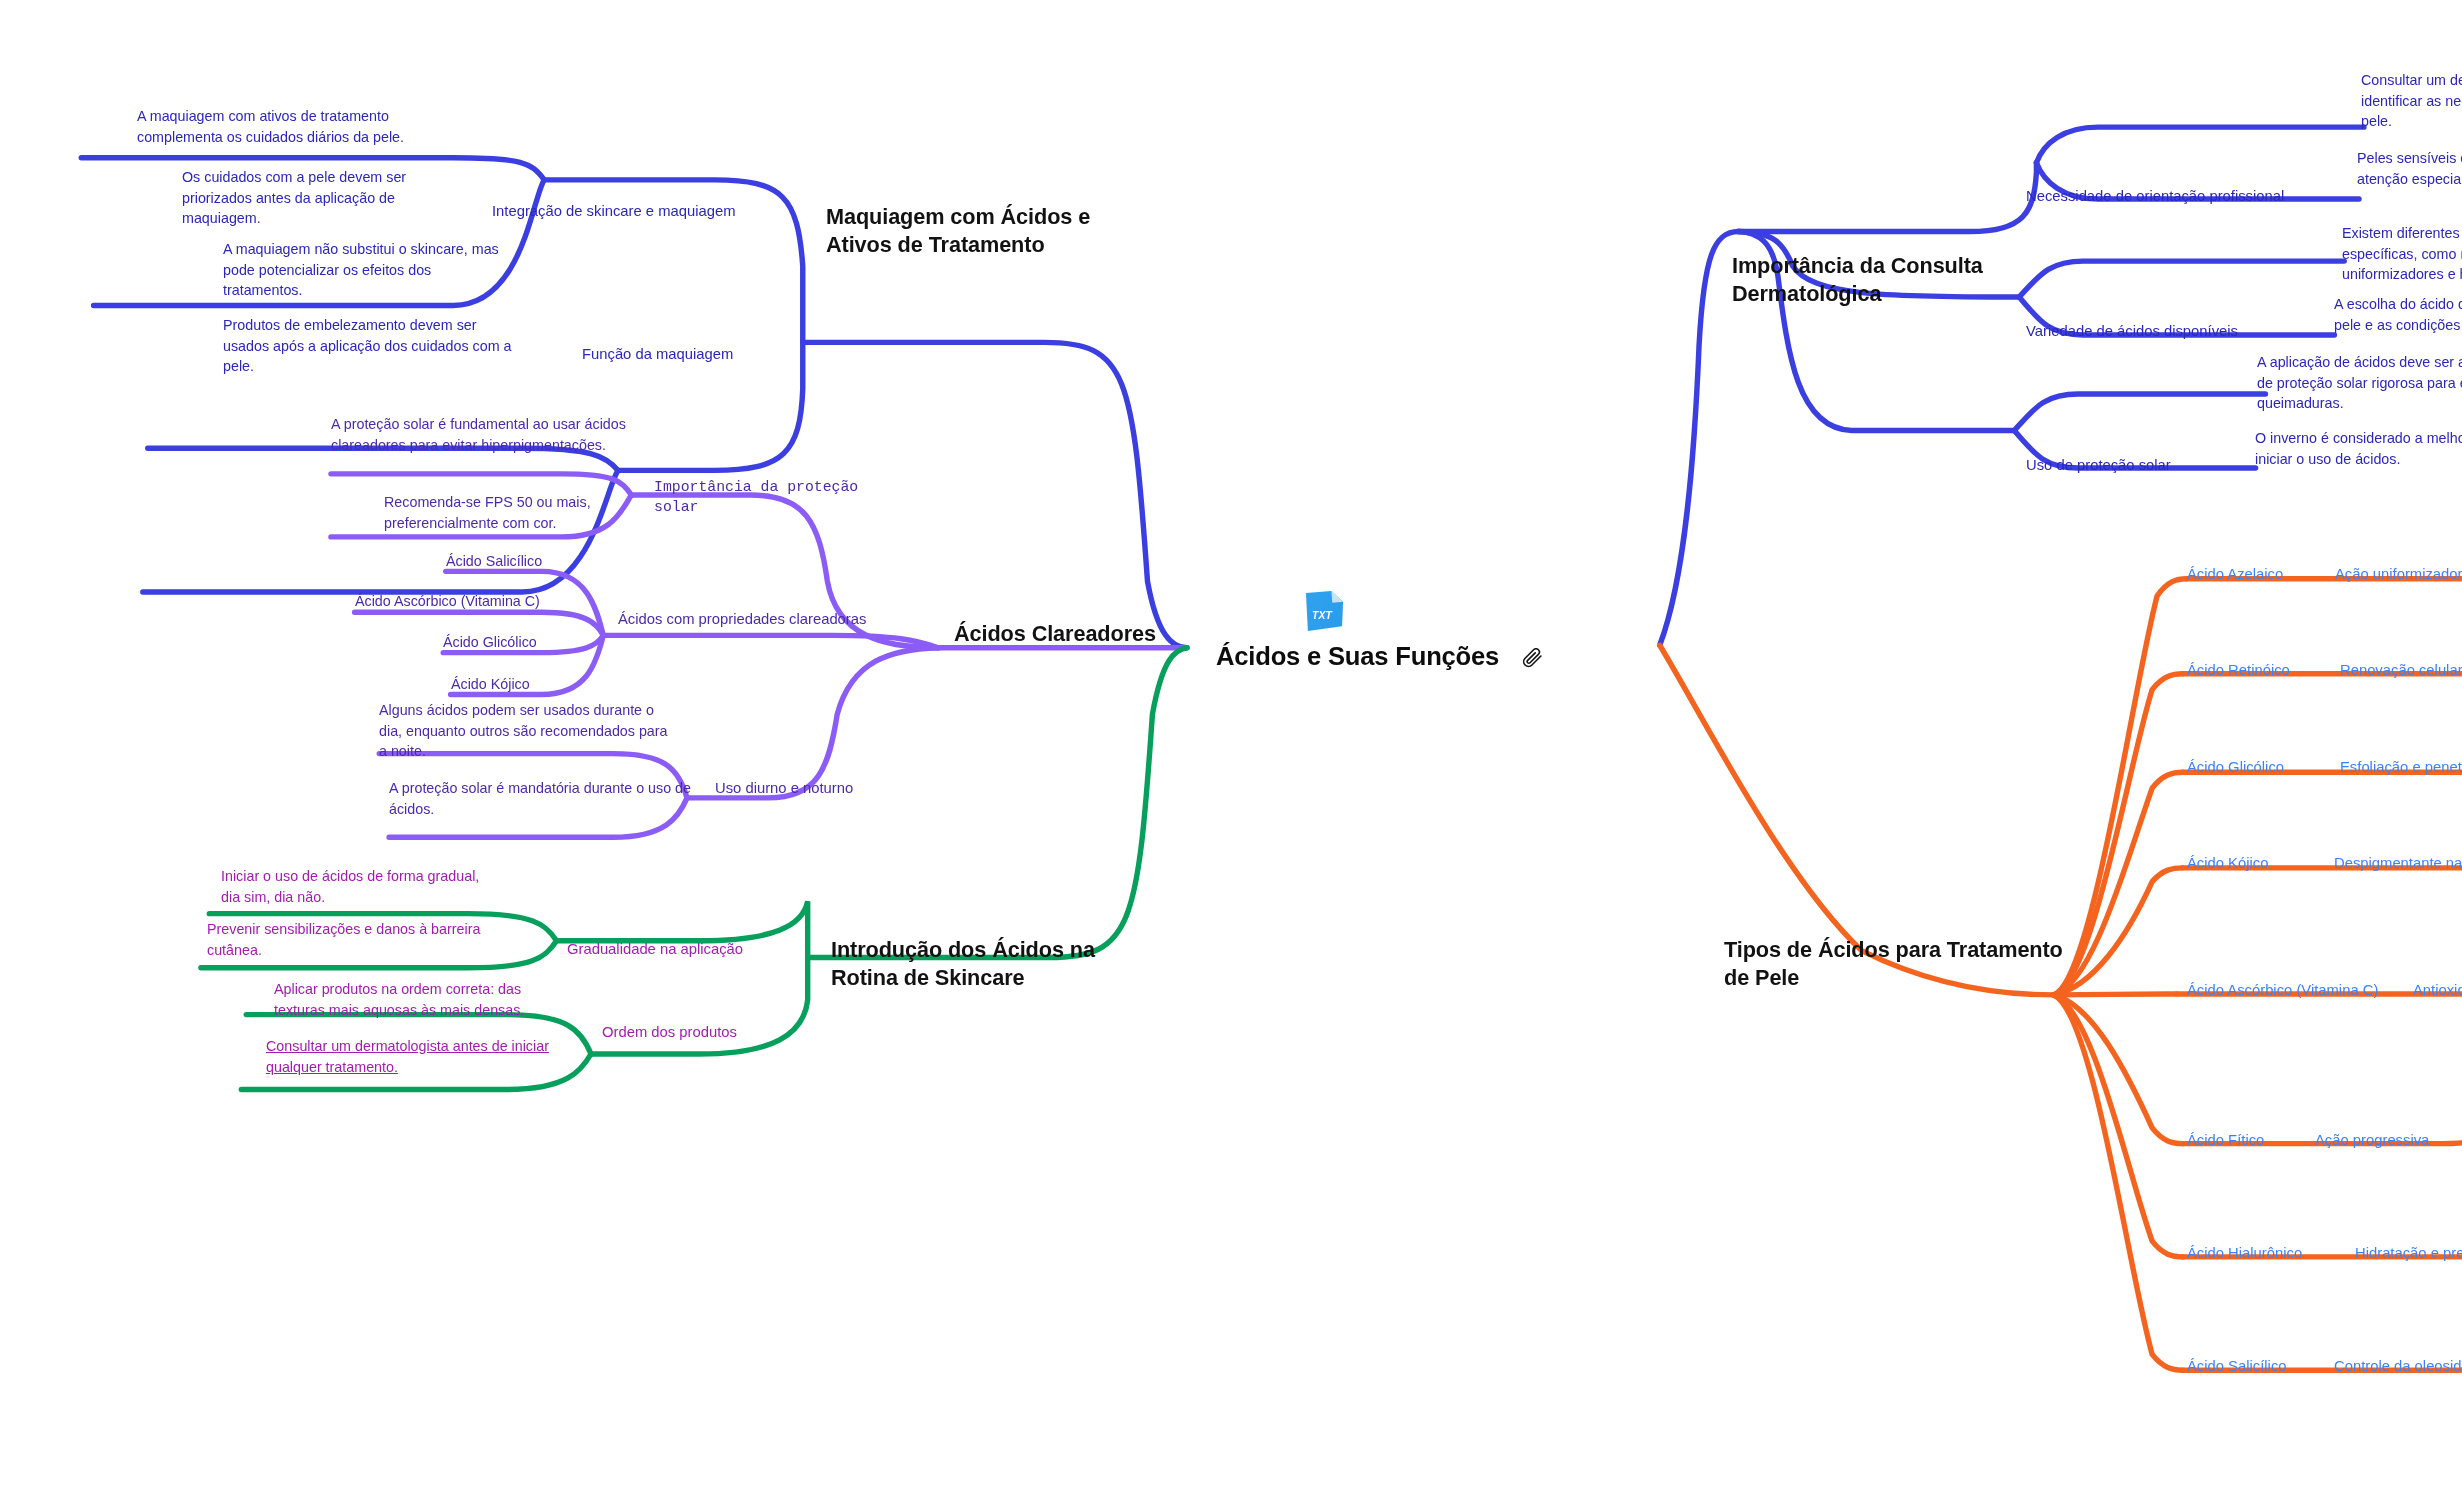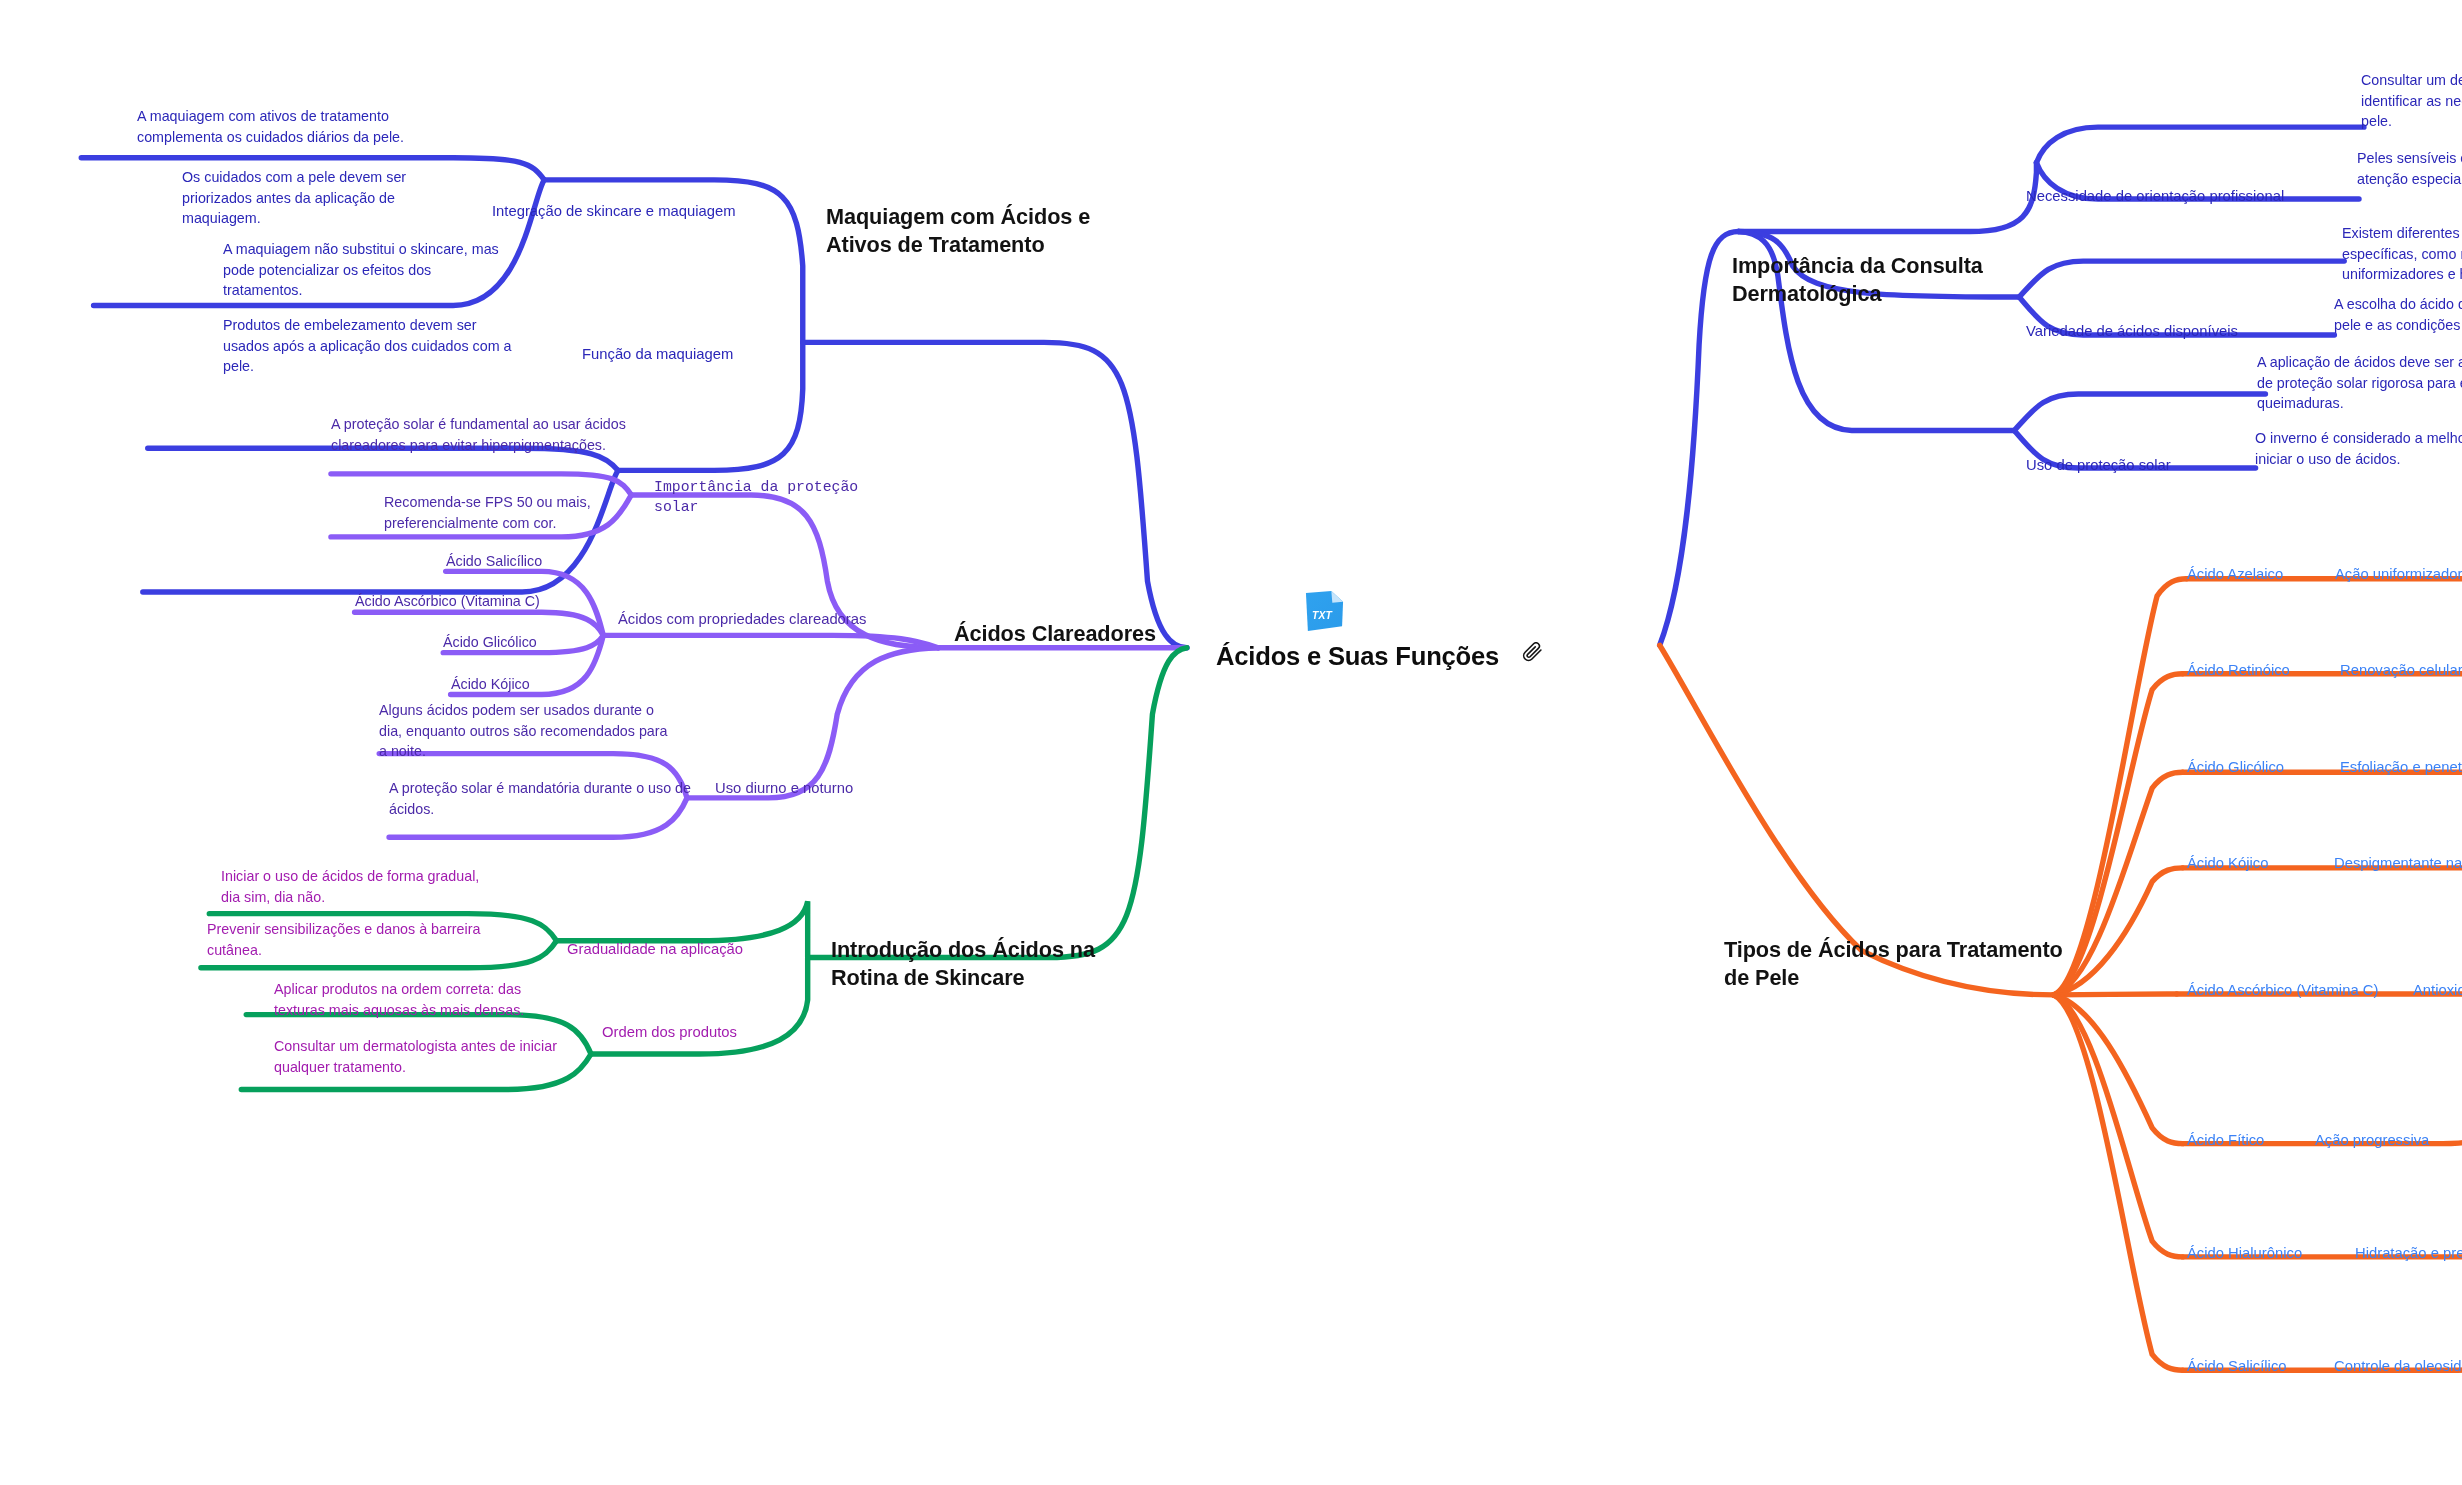--- a/index.html
+++ b/index.html
@@ -20,21 +20,21 @@
   .c-blue  {color:#2b27b8;}
   .c-purple{color:#4b2aa8;}
   .c-green {color:#a21caf;}
   .c-orange{color:#3b82f6;}
   .c-blue2 {color:#2b27b8;margin-top:39px;}
 
   
   #center-node{position:absolute;left:1216px;top:589px;width:404px;}
   #center-wrap{display:flex;flex-direction:column;align-items:flex-start;}
   #txt-icon{width:43px;height:45px;margin-left:87px;margin-bottom:7.9px;position:relative;}
-  #center-row{display:flex;align-items:flex-start;gap:22.7px;}
+  #center-row{display:flex;align-items:flex-end;gap:22.7px;}
   #center-title{font-size:25.6px;font-weight:700;color:#0d0d0d;white-space:nowrap;letter-spacing:-0.2px;}
   #clip-icon{width:22.7px;height:22.7px;flex:0 0 auto;}
 
   .txt-label{
     position:absolute;left:8.9px;top:20.7px;color:#ffffff;font-size:10.3px;
     font-weight:700;font-style:italic;letter-spacing:0.2px;
   }
 </style>
 </head>
 <body>
@@ -187,21 +187,21 @@
 <div class="node lv3 c-purple" style="left:389px;top:778px;width:305px;">A proteção solar é mandatória durante o uso de ácidos.</div>
 
 <div class="node lv1" style="left:831px;top:936px;width:315px;">Introdução dos Ácidos na Rotina de Skincare</div>
 
 <div class="node lv2 c-green" style="left:567px;top:909px;width:217px;margin-top:31px;">Gradualidade na aplicação</div>
 <div class="node lv3 c-green" style="left:221px;top:866px;width:266px;">Iniciar o uso de ácidos de forma gradual, dia sim, dia não.</div>
 <div class="node lv3 c-green" style="left:207px;top:919px;width:295px;">Prevenir sensibilizações e danos à barreira cutânea.</div>
 
 <div class="node lv2 c-green" style="left:602px;top:1023px;width:207px;">Ordem dos produtos</div>
 <div class="node lv3 c-green" style="left:274px;top:979px;width:286px;">Aplicar produtos na ordem correta: das texturas mais aquosas às mais densas.</div>
-<div class="node lv3 c-green" style="left:274px;top:1036px;width:286px;">Consultar um dermatologista antes de iniciar qualquer tratamento.</div>
+<div class="node lv3 c-green" style="left:266px;top:1036px;width:286px;text-decoration:underline;">Consultar um dermatologista antes de iniciar qualquer tratamento.</div>
 
 <div class="node lv1" style="left:1732px;top:252px;width:256px;">Importância da Consulta Dermatológica</div>
 
 <div class="node lv2 c-blue2" style="left:2026px;top:148px;width:286px;">Necessidade de orientação profissional</div>
 <div class="node lv3 c-blue" style="left:2361px;top:70px;width:295px;">Consultar um dermatologista é essencial para identificar as necessidades específicas da pele.</div>
 <div class="node lv3 c-blue" style="left:2357px;top:148px;width:295px;">Peles sensíveis e peles negras requerem atenção especial na escolha dos tratamentos.</div>
 
 <div class="node lv2 c-blue2" style="left:2026px;top:283px;width:256px;">Variedade de ácidos disponíveis</div>
 <div class="node lv3 c-blue" style="left:2342px;top:223px;width:305px;">Existem diferentes tipos de ácidos com funções específicas, como renovadores, uniformizadores e hidratantes.</div>
 <div class="node lv3 c-blue" style="left:2334px;top:294px;width:305px;">A escolha do ácido deve considerar o tipo de pele e as condições climáticas.</div>

